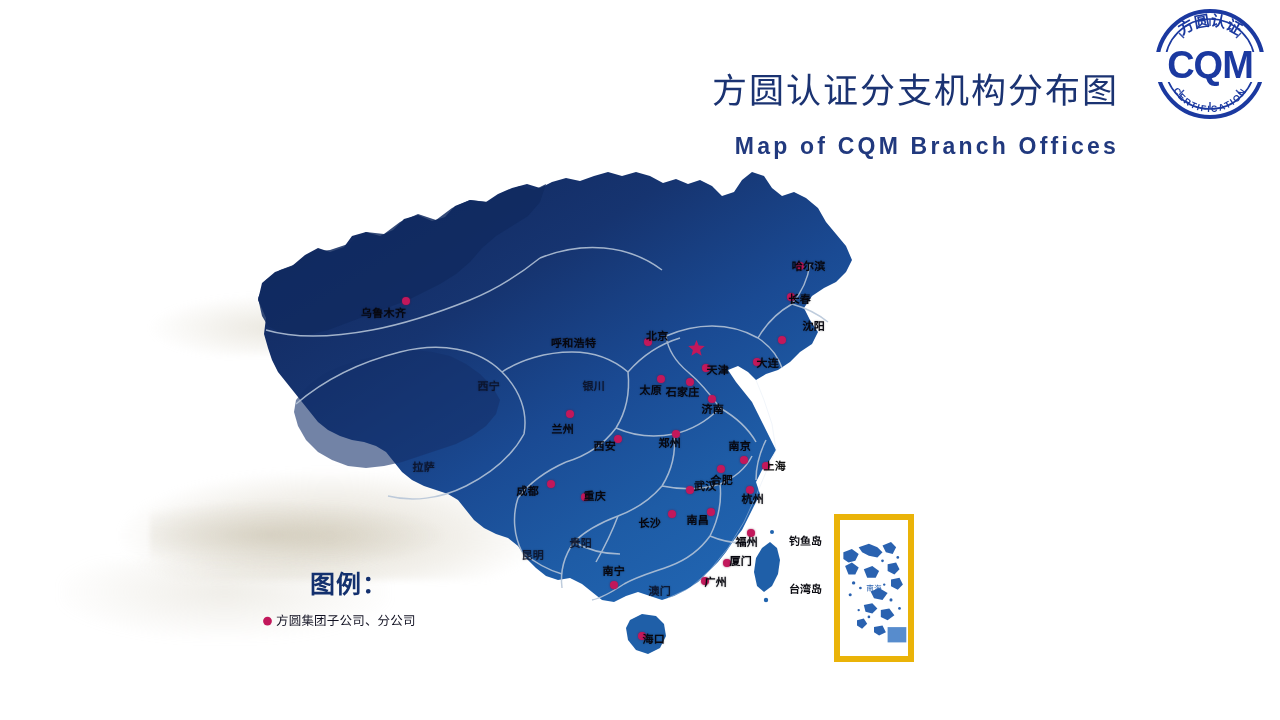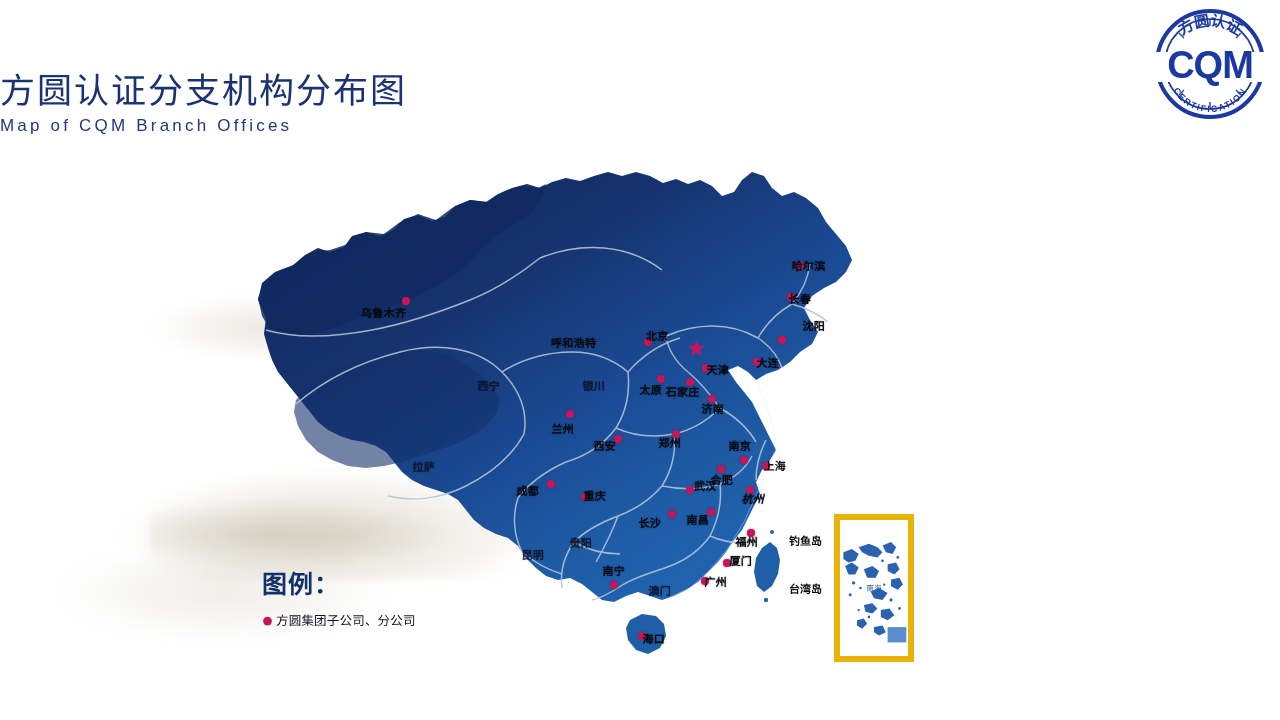--- a/index.html
+++ b/index.html
@@ -30,30 +30,30 @@
     background:radial-gradient(ellipse at 60% 55%, rgba(203,196,176,.40) 0%, rgba(255,255,255,0) 72%);
     filter:blur(3px);
   }
   .wash-bottom{
     left:60px;top:560px;width:330px;height:80px;
     background:radial-gradient(ellipse at 50% 40%, rgba(200,193,174,.28) 0%, rgba(255,255,255,0) 75%);
     filter:blur(4px);
   }
 
   
-  .title-block{position:absolute;left:0;top:72px;width:1110px;text-align:left;}
+  .title-block{position:absolute;left:9px;top:72px;width:1110px;text-align:right;}
   .title-cn{
     font-size:35px;letter-spacing:2px;color:#1b3372;
     font-family:"DejaVu Sans","Liberation Sans",sans-serif;
     font-weight:500;line-height:1.12;white-space:nowrap;
   }
   .title-en{
-    margin-top:5px;font-size:17px;color:#21397e;letter-spacing:3.2px;
+    margin-top:22px;font-size:23px;color:#21397e;letter-spacing:3.2px;
     font-family:"Liberation Sans","DejaVu Sans",sans-serif;
-    font-weight:400;white-space:nowrap;
+    font-weight:700;white-space:nowrap;
   }
 
   
   .logo{position:absolute;right:6px;top:2px;width:128px;height:122px;}
   .logo svg{display:block;width:128px;height:122px;}
 
   
   .map-wrap{position:absolute;left:0;top:0;width:1280px;height:720px;}
   .map-wrap svg{display:block;width:1280px;height:720px;}
 
@@ -89,20 +89,21 @@
   .inset{position:absolute;left:834px;top:514px;width:80px;height:148px;
     border:6px solid #eab308;background:#ffffff;box-sizing:border-box;}
   .inset svg{display:block;width:100%;height:100%;}
 
   
   .legend{position:absolute;left:262px;top:572px;}
   .legend-title{
     font-family:"DejaVu Sans","Liberation Sans",sans-serif;
     font-size:25px;font-weight:700;color:#13306e;letter-spacing:1px;
     line-height:1;
+    margin-left:48px;
   }
   .legend-row{
     display:flex;align-items:center;margin-top:11px;
     font-family:"DejaVu Sans","Liberation Sans",sans-serif;
     font-size:12.5px;color:#111122;white-space:nowrap;letter-spacing:.2px;
   }
   .legend-row:first-of-type{margin-top:13px;}
   .lg-mark{width:14px;display:inline-block;flex:0 0 14px;
     color:#c2185b;font-size:12px;line-height:1;text-align:left;}
   .lg-mark svg{display:inline-block;vertical-align:middle;}
@@ -262,21 +263,21 @@
       <div class="city inside" style="left: 658.5px; top: 438px;">郑州</div>
       <div class="dot" style="left: 614px; top: 435px;"></div>
       <div class="city inside" style="left: 593.5px; top: 441px;">西安</div>
       <div class="dot" style="left: 740px; top: 456px;"></div>
       <div class="city inside" style="left: 728.5px; top: 441px; text-align: right;">南京</div>
       <div class="dot" style="left: 762px; top: 462px;"></div>
       <div class="city outside" style="left: 763.5px; top: 461px;">上海</div>
       <div class="dot" style="left: 717px; top: 465px;"></div>
       <div class="city inside" style="left: 710.5px; top: 475px;">合肥</div>
       <div class="dot" style="left: 746px; top: 486px;"></div>
-      <div class="city inside" style="left: 741.5px; top: 494px; font-style: italic;">杭州</div>
+      <div class="city inside" style="left: 741.5px; top: 494px;">杭州</div>
       <div class="dot" style="left: 686px; top: 486px;"></div>
       <div class="city inside" style="left: 694px; top: 481px;">武汉</div>
       <div class="dot" style="left: 547px; top: 480px;"></div>
       <div class="city inside" style="left: 516.5px; top: 486px;">成都</div>
       <div class="dot" style="left: 581px; top: 493px;"></div>
       <div class="city inside" style="left: 583.5px; top: 491px;">重庆</div>
       <div class="dot" style="left: 668px; top: 510px;"></div>
       <div class="city inside" style="left: 638.5px; top: 518px;">长沙</div>
       <div class="dot" style="left: 707px; top: 508px;"></div>
       <div class="city inside" style="left: 686.5px; top: 515px;">南昌</div>

